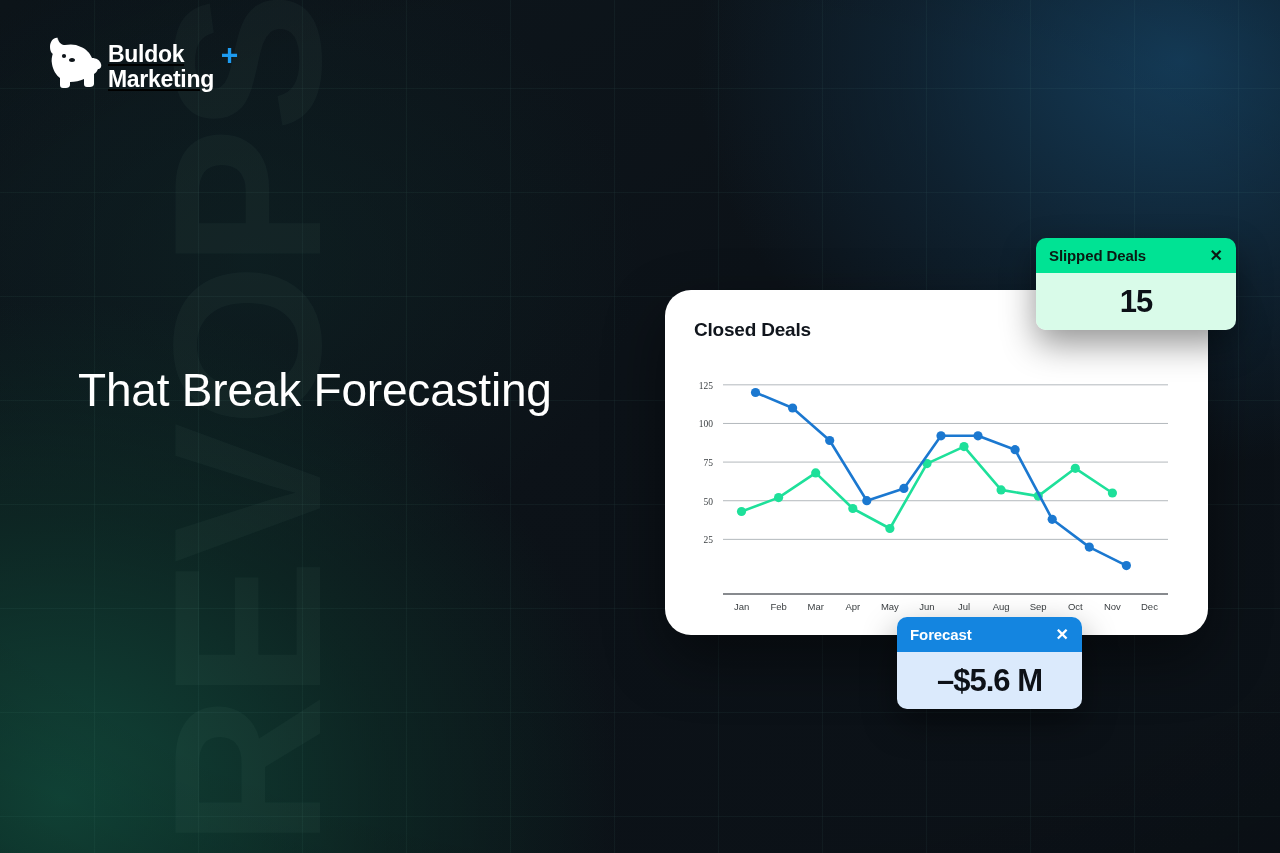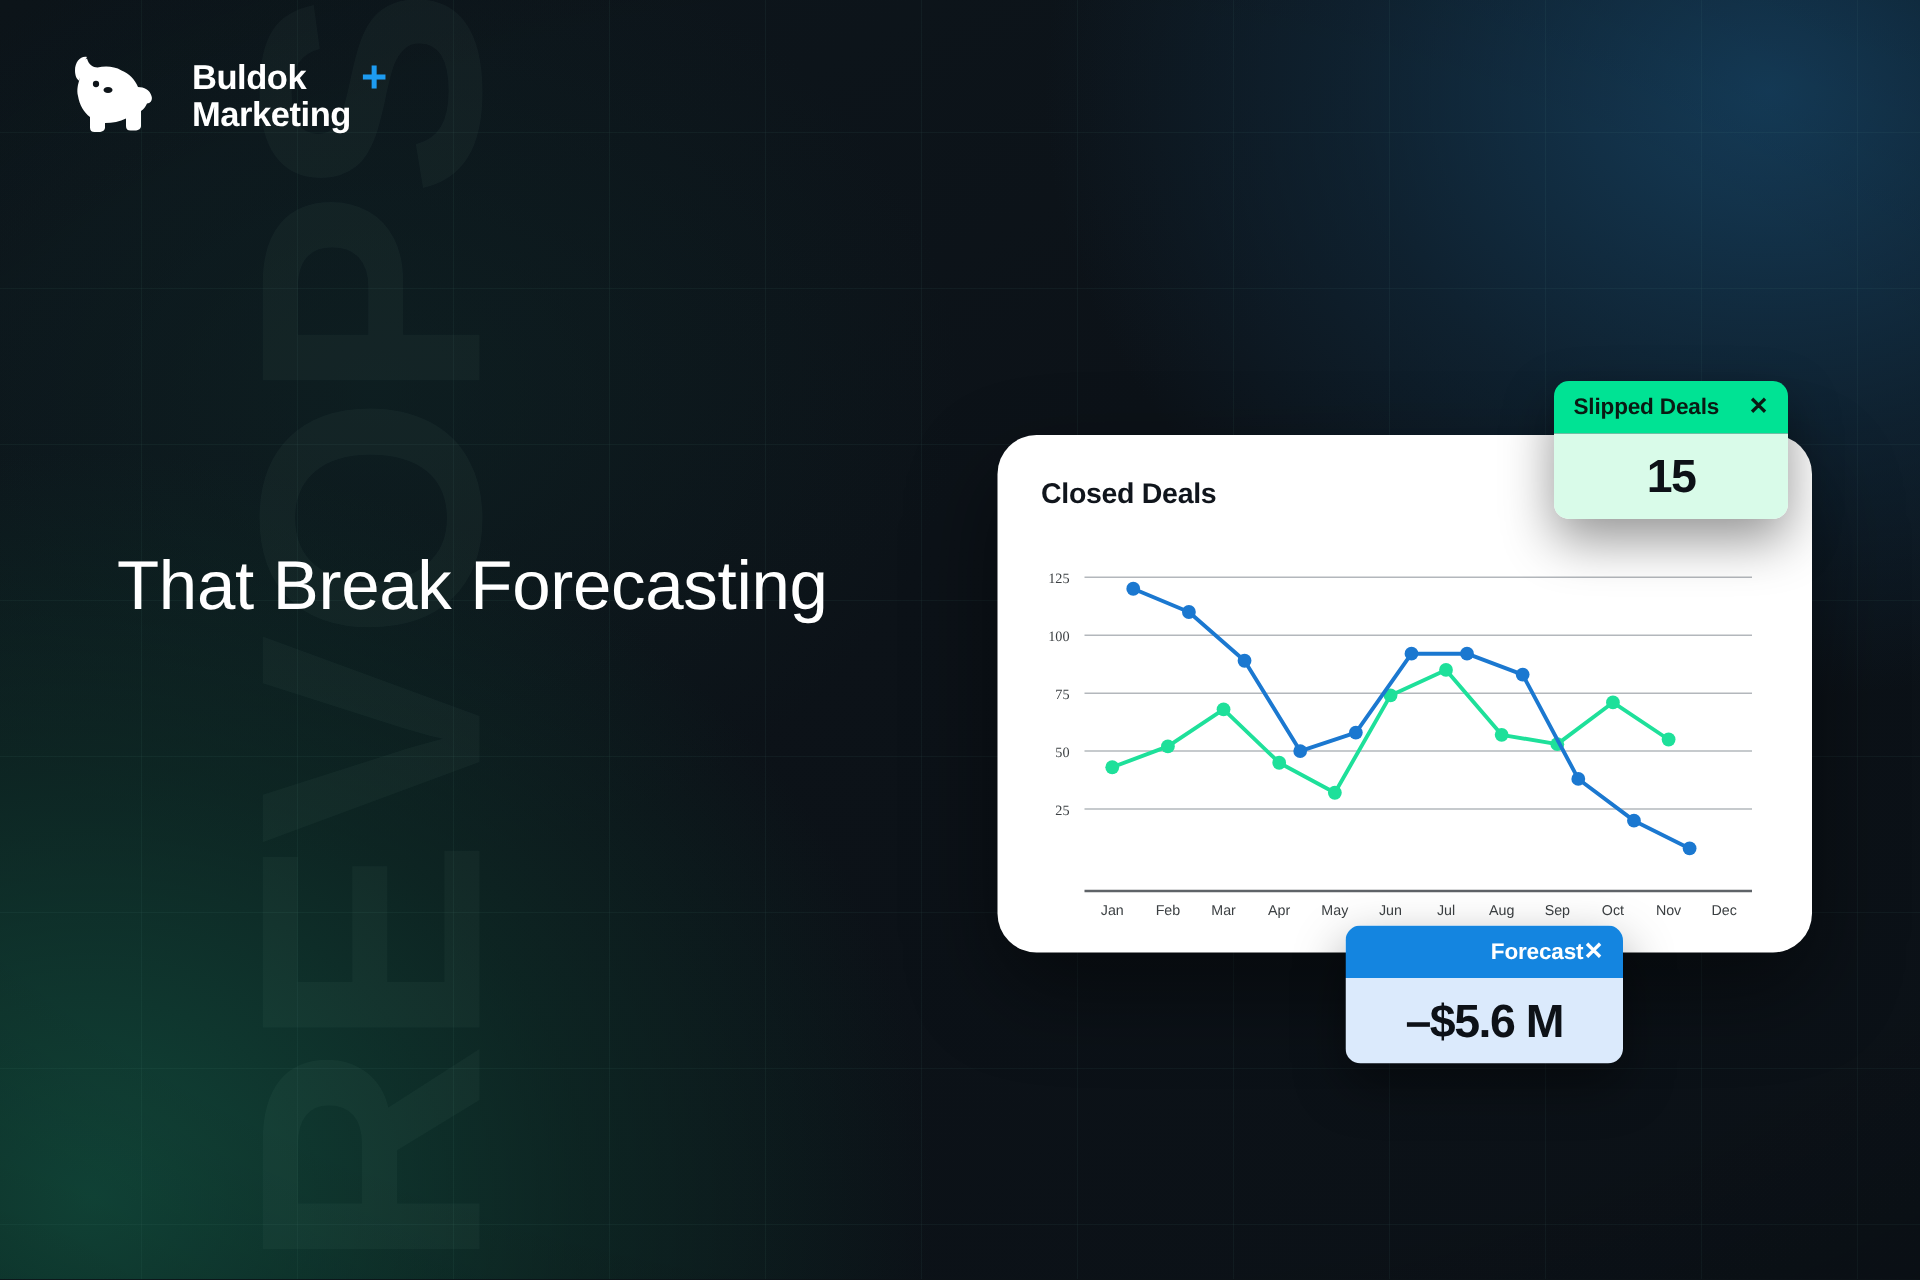--- a/index.html
+++ b/index.html
@@ -45,21 +45,21 @@
     transform-origin:center center;
     font-size:210px;
     font-weight:700;
     letter-spacing:-4px;
     color:rgba(190,255,230,0.035);
     white-space:nowrap;
     user-select:none;
   }
 
   
-  #logo { position:absolute; left:44px; top:36px; display:flex; align-items:center; gap:22px; }
+  #logo { position:absolute; left:44px; top:36px; display:flex; align-items:flex-end; gap:2px;text-decoration:underline; }
   #logo .mark { width:62px; height:56px; display:block; }
   #logo .wordmark {
     position:relative;
     color:#ffffff;
     font-weight:700;
     font-size:23px;
     line-height:25px;
     letter-spacing:-0.3px;
   }
   #logo .wordmark .plus {
@@ -123,27 +123,27 @@
   .badge .bar .t { font-size:15px; font-weight:700; letter-spacing:-0.1px; }
   .badge .bar .x { font-size:16px; font-weight:700; line-height:1; cursor:pointer; }
   .badge .body {
     display:flex; align-items:center;
     height:57px;
     padding:0 15px;
     justify-content:center;
   }
   .badge .body .v { font-size:31px; font-weight:700; color:#0d1117; letter-spacing:-1px; }
 
-  #badge-slipped { left:1036px; top:254px; width:156px; }
+  #badge-slipped { left:1036px; top:238px; width:200px; }
   #badge-slipped .bar { background:#00e394; }
   #badge-slipped .bar .t, #badge-slipped .bar .x { color:#0a1a13; }
   #badge-slipped .body { background:#d9fbe9; }
 
   #badge-forecast { left:897px; top:617px; width:185px; }
-  #badge-forecast .bar { background:#1485e0;justify-content:flex-end; }
+  #badge-forecast .bar { background:#1485e0; }
   #badge-forecast .bar .t, #badge-forecast .bar .x { color:#ffffff; }
   #badge-forecast .body { background:#dbeafc; }
 </style>
 </head>
 <body>
 
 <div id="stage">
 
   <div class="bg-base"></div>
   <div class="bg-grid"></div>

